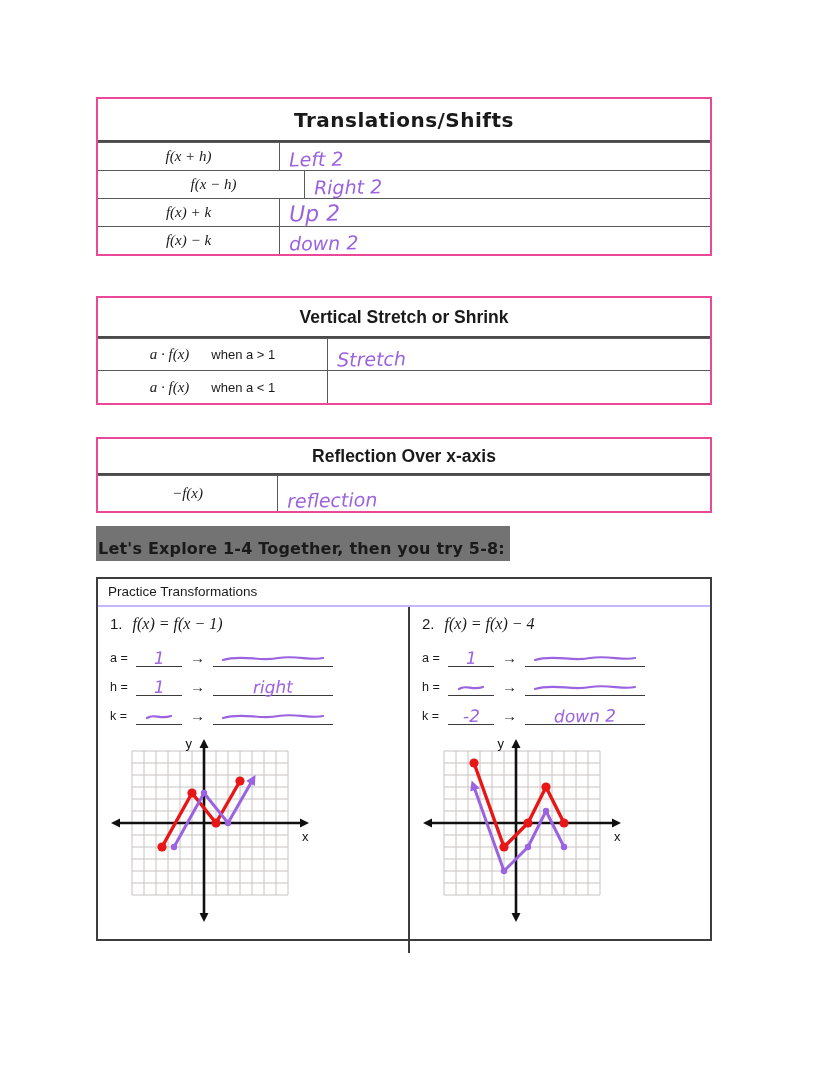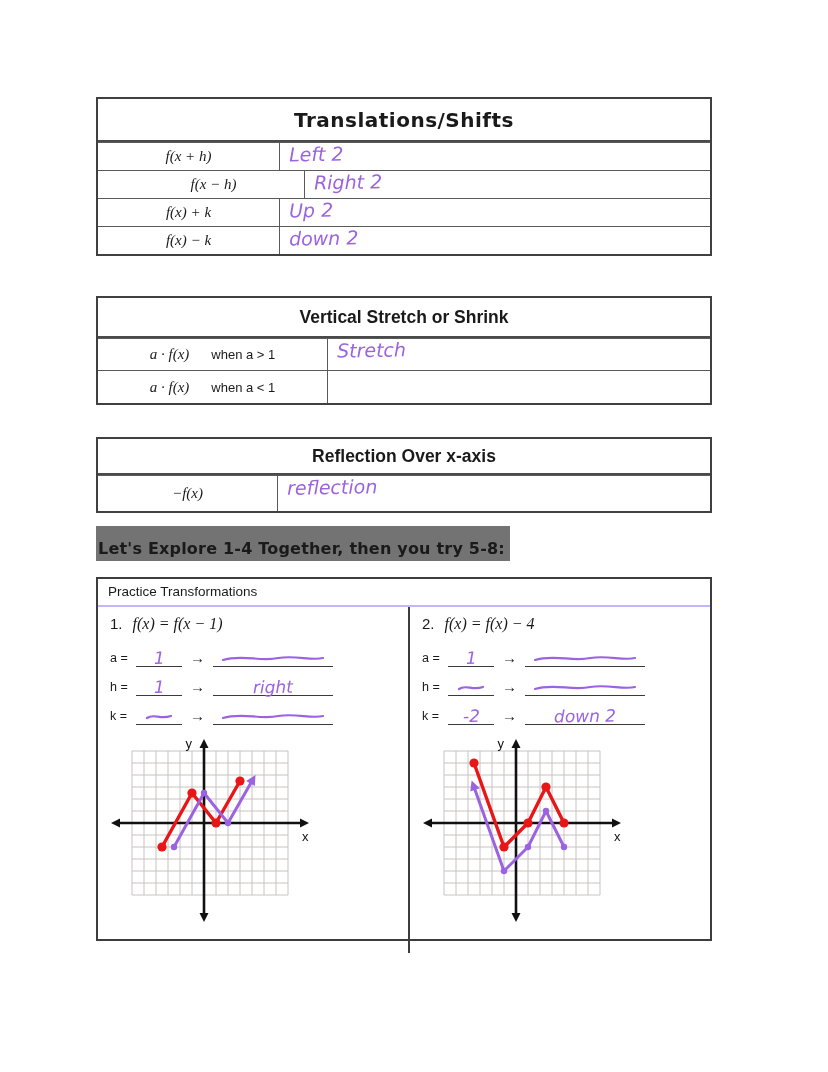--- a/index.html
+++ b/index.html
@@ -2,35 +2,35 @@
 <html><head>
 <meta charset="utf-8">
 <style>
   html,body{margin:0;padding:0;background:#e9e9e9;}
   .page{
     position:relative; width:828px; height:1072px; background:#ffffff;
     margin:0 auto; overflow:hidden;
     font-family:"Liberation Sans", sans-serif; color:#1a1a1a;
   }
   
-  .wtable{position:absolute; left:96px; width:616px; border:2px solid #404040; background:#fff; box-sizing:border-box;}
+  .wtable{position:absolute; left:96px; width:616px; border:2px solid #ec4899; background:#fff; box-sizing:border-box;}
   .wtable .t-title{
     text-align:center; font-weight:700; border-bottom:2px solid #4a4a4a;
     display:flex; align-items:center; justify-content:center;
   }
   .comic{font-family:"DejaVu Sans", sans-serif; letter-spacing:0.5px;}
   .calib{font-family:Liberation Sans, sans-serif;}
   .trow{display:flex; align-items:stretch; border-top:1.5px solid #5a5a5a; box-sizing:border-box;}
   .trow:first-of-type{border-top:none;}
   .fcell{
     display:flex; align-items:center; justify-content:center;
     border-right:1.5px solid #5a5a5a; box-sizing:border-box;
     font-family:"Liberation Serif", serif; font-style:italic; font-size:15px;
   }
-  .acell{flex:1; display:flex; align-items:flex-start; padding-left:9px;}
+  .acell{flex:1; display:flex; align-items:flex-end; padding-left:9px;}
   .hand{
     font-family:"DejaVu Sans", sans-serif; font-style:italic;
     color:#9b63e0; transform:rotate(-1deg);
   }
   .cond{font-family:"Liberation Sans", sans-serif; font-style:normal; font-size:13px; margin-left:22px;}
   
   .headline{position:absolute; left:96px; top:539px;}
   .headline span{
     background:#737373; font-weight:700; font-size:16px; padding:13px 5px 3px 2px;
     font-family:"DejaVu Sans", sans-serif; letter-spacing:0.2px;
@@ -80,21 +80,21 @@
     </div>
     <div class="trow" style="height:28px;padding-left:25px;">
       <div class="fcell" style="width:182px;">f(x − h)</div>
       <div class="acell">
         <span class="hand" style="font-size:19px;">Right 2</span>
       </div>
     </div>
     <div class="trow" style="height:28px;">
       <div class="fcell" style="width:182px;">f(x) + k</div>
       <div class="acell">
-        <span class="hand" style="font-size:19px;">Up 2</span>
+        <span class="hand" style="font-size:22px;">Up 2</span>
       </div>
     </div>
     <div class="trow" style="height:28px;">
       <div class="fcell" style="width:182px;">f(x) − k</div>
       <div class="acell">
         <span class="hand" style="font-size:19px;">down 2</span>
       </div>
     </div>
   </div>
 

